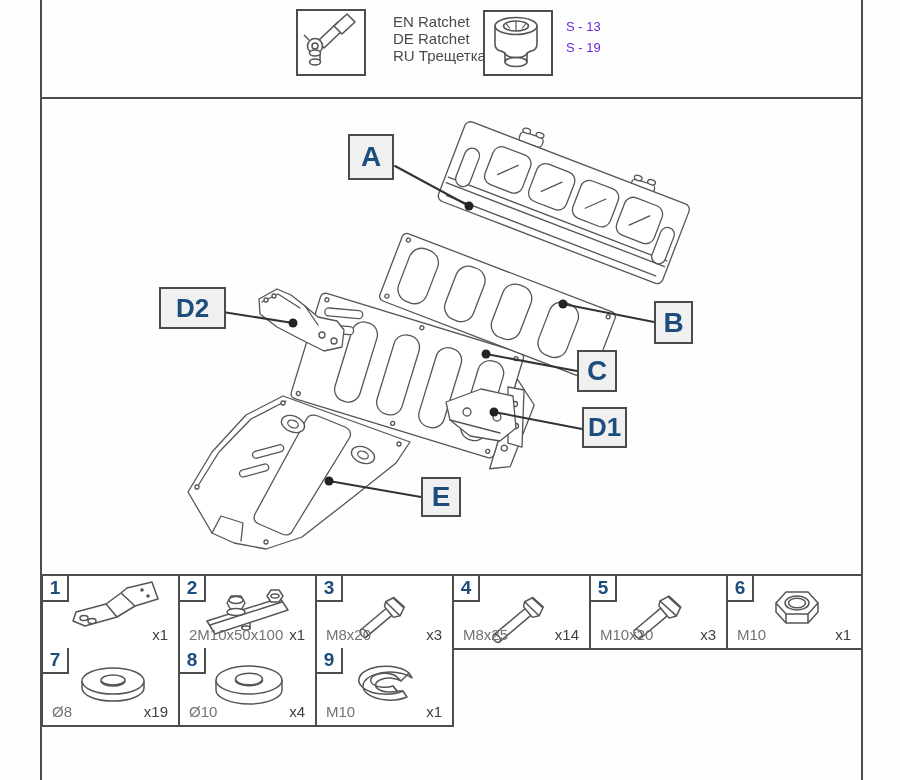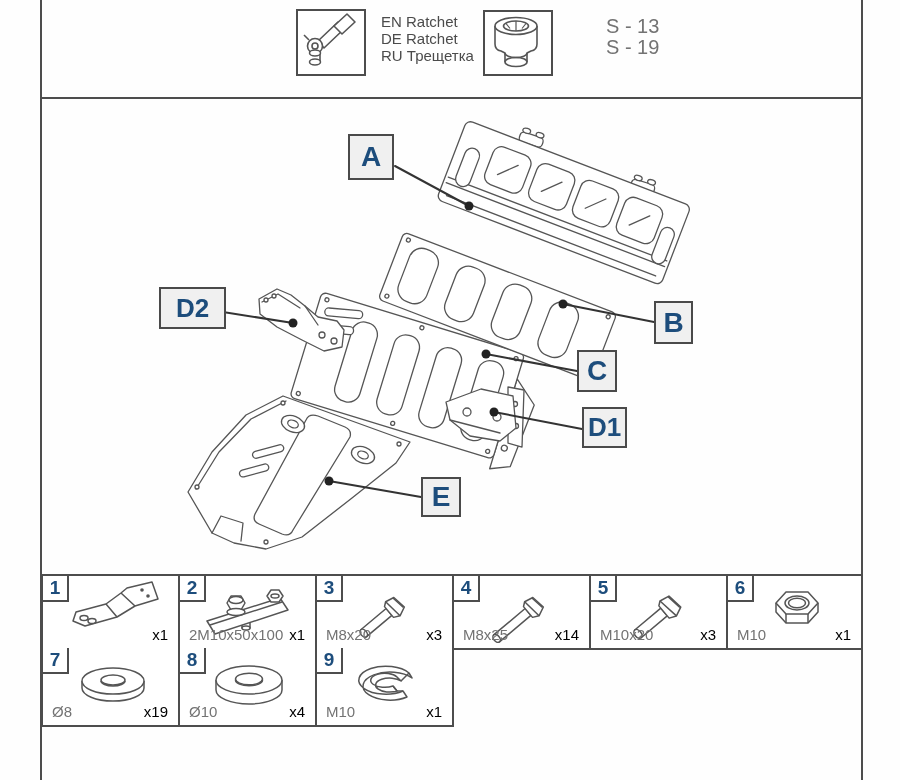--- a/index.html
+++ b/index.html
@@ -5,22 +5,22 @@
   html,body{margin:0;padding:0;}
   body{
     width:900px;height:780px;position:relative;background:#fefefe;
     font-family:"Liberation Sans",sans-serif;color:#2f2f2f;overflow:hidden;
   }
   .vline{position:absolute;top:0;bottom:0;width:2px;background:#4d4d4d;}
   .hline{position:absolute;height:2px;background:#4d4d4d;}
 
   
   .tool-box{position:absolute;border:2px solid #4d4d4d;background:#fff;}
-  .tool-langs{position:absolute;left:381px;top:13px;font-size:15px;line-height:17px;color:#4b4b4b;}
-  .socket-sizes{position:absolute;left:566px;top:16px;font-size:20px;line-height:21px;color:#737373;margin-left:40px;}
+  .tool-langs{position:absolute;left:393px;top:13px;font-size:15px;line-height:17px;color:#4b4b4b;}
+  .socket-sizes{position:absolute;left:566px;top:16px;font-size:13px;line-height:21px;color:#6d28d9;}
 
   
   svg.diagram{position:absolute;left:0;top:0;z-index:1;}
   .callout{
     position:absolute;z-index:3;background:#f0f0f0;border:2px solid #4a4a4a;
     display:flex;align-items:center;justify-content:center;
     color:#1d4d7c;font-weight:bold;box-sizing:border-box;
   }
 
   
@@ -28,21 +28,21 @@
   .cell{position:relative;box-sizing:border-box;border-right:2px solid #4d4d4d;}
   .cell:last-child{border-right:none;}
   .badge{
     position:absolute;left:0;top:0;width:26px;height:26px;background:#fff;
     border-right:2px solid #4d4d4d;border-bottom:2px solid #4d4d4d;box-sizing:border-box;
     display:flex;align-items:center;justify-content:center;
     color:#1d4d7c;font-weight:bold;font-size:19px;z-index:2;
   }
   .part-icon{position:absolute;left:0;top:0;z-index:1;}
   .part-label{position:absolute;left:9px;bottom:5px;font-size:15px;color:#737373;z-index:2;}
-  .part-qty{position:absolute;right:10px;bottom:5px;font-size:15px;color:#000000;z-index:2;}
+  .part-qty{position:absolute;right:10px;bottom:5px;font-size:15px;color:#404040;z-index:2;}
 </style>
 </head>
 <body>
 
 <div class="vline" style="left:40px"></div>
 <div class="vline" style="left:861px"></div>
 <div class="hline" style="left:40px;width:823px;top:97px"></div>
 
 <div class="tool-box" style="left:296px;top:9px;width:66px;height:63px">
   <svg width="62" height="59" viewBox="0 0 62 59" fill="none" stroke="#555" stroke-width="1.6" stroke-linejoin="round">

